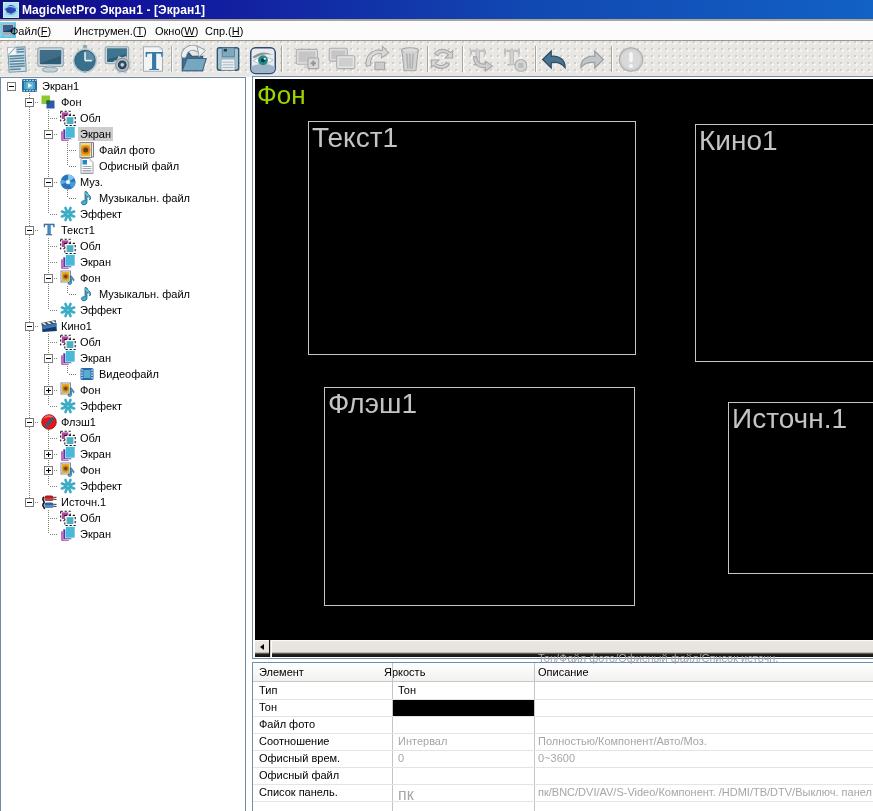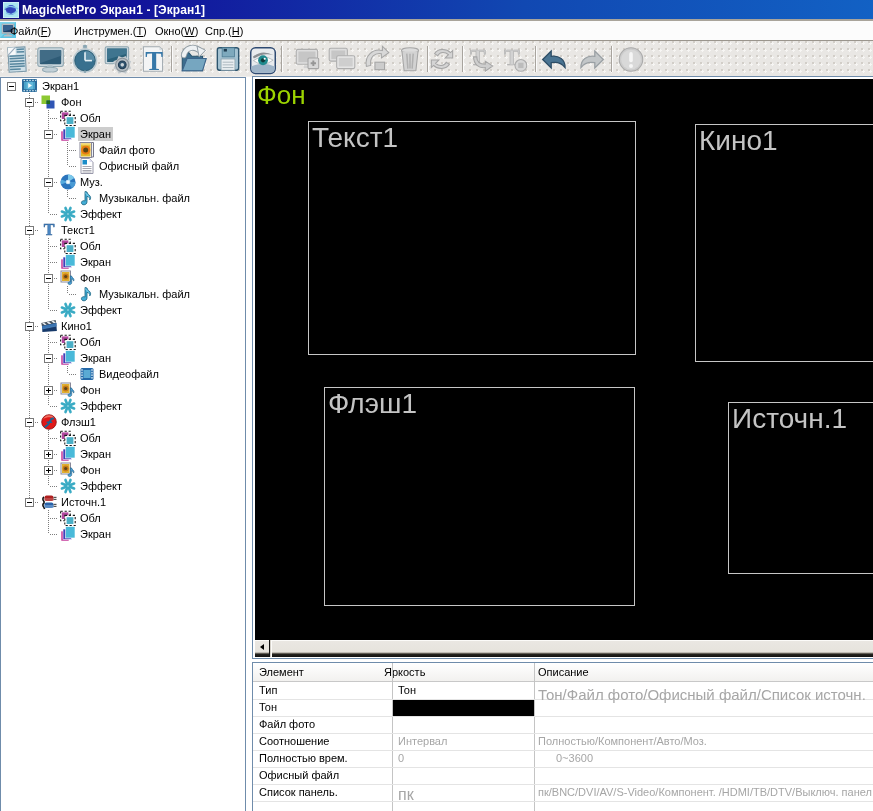--- a/index.html
+++ b/index.html
@@ -536,31 +536,31 @@
 <div class="abs" style="left:252px;top:662px;width:621px;height:149px;background:#fff;border:1px solid #6f8cab;border-right:none;border-bottom:none;box-sizing:border-box"></div>
 <div class="abs" style="left:253px;top:663px;width:620px;height:19px;background:linear-gradient(#ffffff,#f2f1ef);border-bottom:1px solid #c8c8c8;box-sizing:border-box"></div>
 <div class="abs" style="left:259px;top:666px;font-size:11px;color:#000">Элемент</div>
 <div class="abs" style="left:384px;top:666px;font-size:11px;color:#000">Яркость</div>
 <div class="abs" style="left:538px;top:666px;font-size:11px;color:#000">Описание</div>
 <div class="abs" style="left:392px;top:663px;width:1px;height:148px;background:#c4c4c4"></div>
 <div class="abs" style="left:534px;top:663px;width:1px;height:148px;background:#c4c4c4"></div>
 <div class="abs" style="left:253px;top:699px;width:620px;height:1px;background:#e4e4e4"></div>
 <div class="abs" style="left:259px;top:684px;font-size:11px;color:#000;white-space:nowrap">Тип</div>
 <div class="abs" style="left:398px;top:684px;font-size:11px;color:#000;white-space:nowrap">Тон</div>
-<div class="abs" style="left:538px;top:686px;font-size:15px;color:#a6a6a6;white-space:nowrap;max-width:334px;overflow:hidden">Тон/Файл фото/Офисный файл/Список источн.</div>
+<div class="abs" style="left:538px;top:652px;font-size:11px;color:#a6a6a6;white-space:nowrap;max-width:334px;overflow:hidden">Тон/Файл фото/Офисный файл/Список источн.</div>
 <div class="abs" style="left:253px;top:716px;width:620px;height:1px;background:#e4e4e4"></div>
 <div class="abs" style="left:259px;top:701px;font-size:11px;color:#000;white-space:nowrap">Тон</div>
 <div class="abs" style="left:253px;top:733px;width:620px;height:1px;background:#e4e4e4"></div>
 <div class="abs" style="left:259px;top:718px;font-size:11px;color:#000;white-space:nowrap">Файл фото</div>
 <div class="abs" style="left:253px;top:750px;width:620px;height:1px;background:#e4e4e4"></div>
 <div class="abs" style="left:259px;top:735px;font-size:11px;color:#000;white-space:nowrap">Соотношение</div>
 <div class="abs" style="left:398px;top:735px;font-size:11px;color:#a6a6a6;white-space:nowrap">Интервал</div>
 <div class="abs" style="left:538px;top:735px;font-size:11px;color:#a6a6a6;white-space:nowrap;max-width:334px;overflow:hidden">Полностью/Компонент/Авто/Моз.</div>
 <div class="abs" style="left:253px;top:767px;width:620px;height:1px;background:#e4e4e4"></div>
-<div class="abs" style="left:259px;top:752px;font-size:11px;color:#000;white-space:nowrap">Полностью врем.</div>
+<div class="abs" style="left:259px;top:752px;font-size:11px;color:#000;white-space:nowrap">Офисный врем.</div>
 <div class="abs" style="left:398px;top:752px;font-size:11px;color:#a6a6a6;white-space:nowrap">0</div>
-<div class="abs" style="left:556px;top:752px;font-size:11px;color:#a6a6a6;white-space:nowrap;max-width:334px;overflow:hidden">0~3600</div>
+<div class="abs" style="left:538px;top:752px;font-size:11px;color:#a6a6a6;white-space:nowrap;max-width:334px;overflow:hidden">0~3600</div>
 <div class="abs" style="left:253px;top:784px;width:620px;height:1px;background:#e4e4e4"></div>
 <div class="abs" style="left:259px;top:769px;font-size:11px;color:#000;white-space:nowrap">Офисный файл</div>
 <div class="abs" style="left:253px;top:801px;width:620px;height:1px;background:#e4e4e4"></div>
 <div class="abs" style="left:259px;top:786px;font-size:11px;color:#000;white-space:nowrap">Список панель.</div>
 <div class="abs" style="left:398px;top:786px;font-size:16px;color:#a6a6a6;white-space:nowrap">пк</div>
 <div class="abs" style="left:538px;top:786px;font-size:11px;color:#a6a6a6;white-space:nowrap;max-width:334px;overflow:hidden">пк/BNC/DVI/AV/S-Video/Компонент. /HDMI/ТВ/DTV/Выключ. панель</div>
 <div class="abs" style="left:393px;top:700px;width:141px;height:16px;background:#000"></div>
 </body></html>

